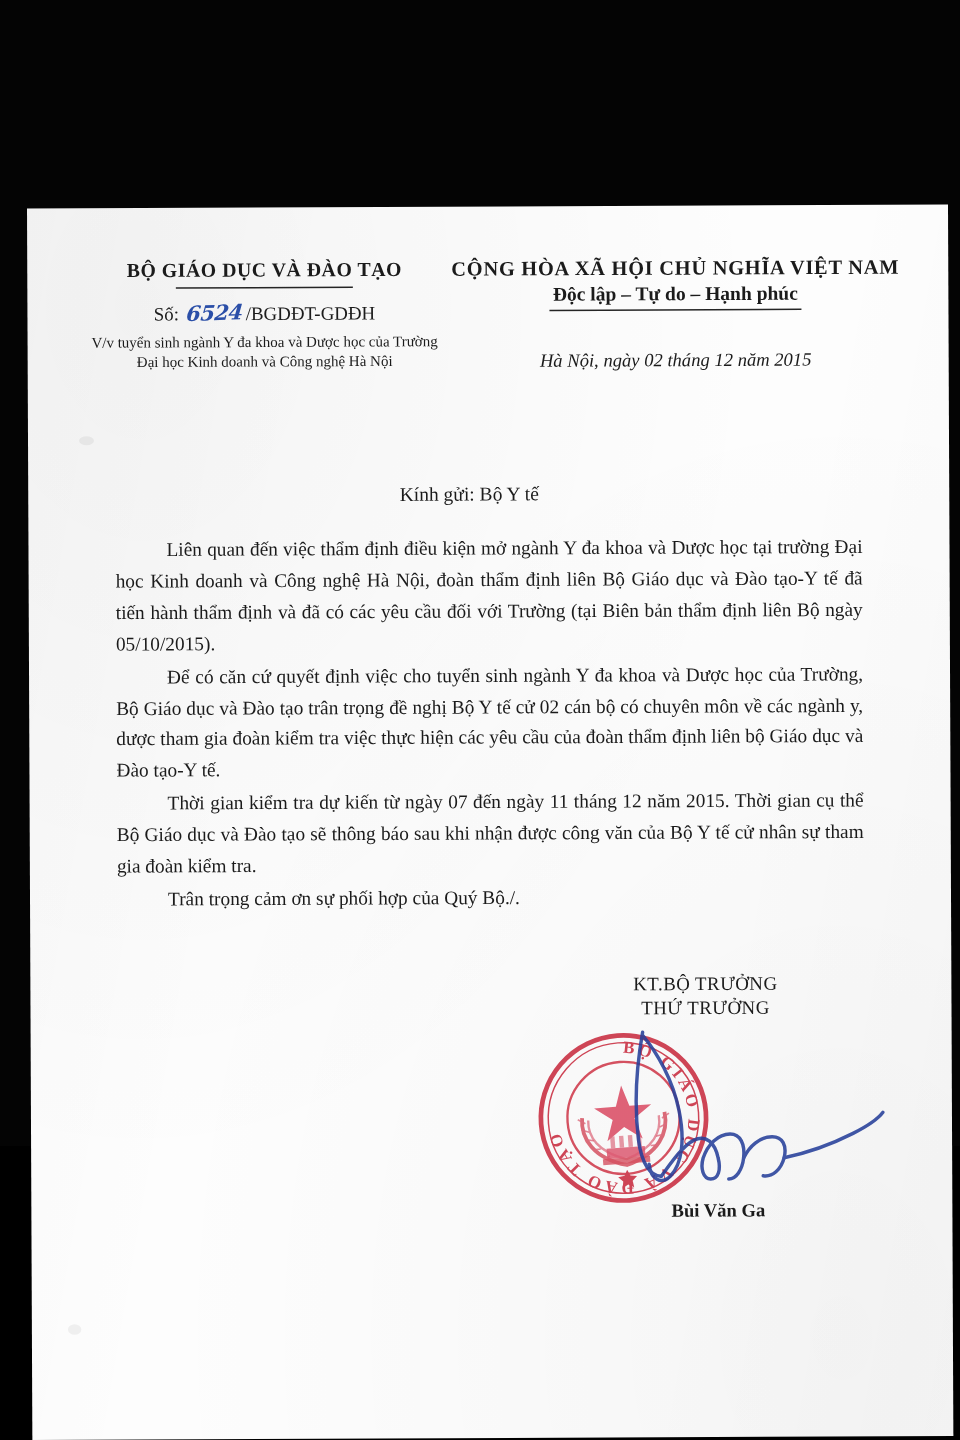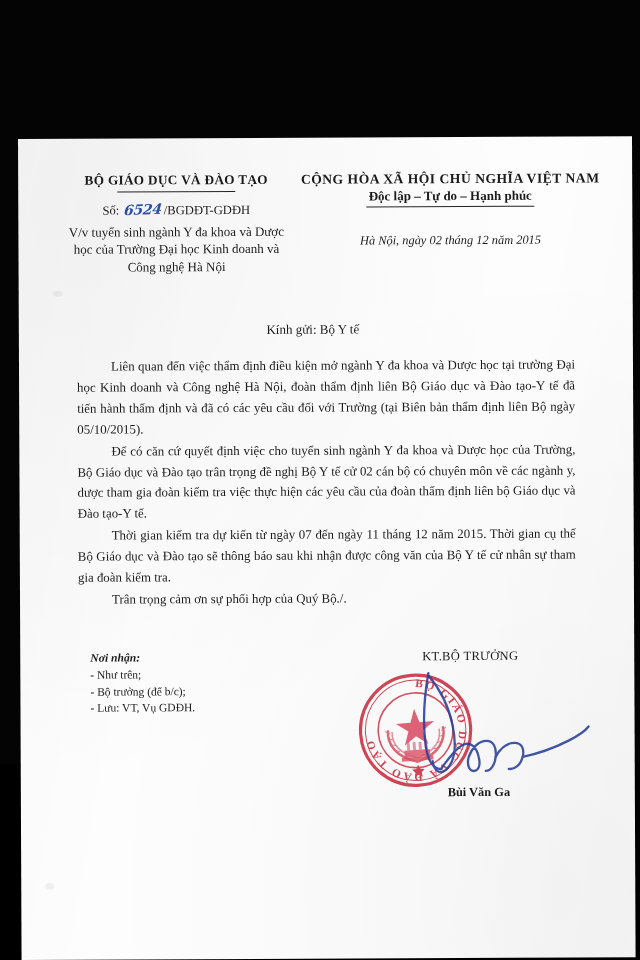--- a/index.html
+++ b/index.html
@@ -94,21 +94,21 @@
     font-family: "DejaVu Serif", serif;
     font-style: italic;
     font-weight: bold;
     font-size: 14px;
     letter-spacing: -0.4px;
     transform: skewX(-7deg) rotate(-2deg);
     display: inline-block;
     padding: 0 2px;
   }
   .subject {
-    font-size: 13px;
+    font-size: 10px;
     line-height: 1.34;
     margin-top: 5px;
     padding: 0 4px;
   }
   .nation-name {
     font-size: 13.6px;
     font-weight: bold;
     letter-spacing: 0.5px;
     white-space: nowrap;
   }
@@ -273,29 +273,24 @@
 
       <div class="body-text">
         <p>Liên quan đến việc thẩm định điều kiện mở ngành Y đa khoa và Dược học tại trường Đại học Kinh doanh và Công nghệ Hà Nội, đoàn thẩm định liên Bộ Giáo dục và Đào tạo-Y tế đã tiến hành thẩm định và đã có các yêu cầu đối với Trường (tại Biên bản thẩm định liên Bộ ngày 05/10/2015).</p>
         <p>Để có căn cứ quyết định việc cho tuyển sinh ngành Y đa khoa và Dược học của Trường, Bộ Giáo dục và Đào tạo trân trọng đề nghị Bộ Y tế cử 02 cán bộ có chuyên môn về các ngành y, dược tham gia đoàn kiểm tra việc thực hiện các yêu cầu của đoàn thẩm định liên bộ Giáo dục và Đào tạo-Y tế.</p>
         <p>Thời gian kiểm tra dự kiến từ ngày 07 đến ngày 11 tháng 12 năm 2015. Thời gian cụ thể Bộ Giáo dục và Đào tạo sẽ thông báo sau khi nhận được công văn của Bộ Y tế cử nhân sự tham gia đoàn kiểm tra.</p>
         <p>Trân trọng cảm ơn sự phối hợp của Quý Bộ./.</p>
       </div>
 
       <div class="footer">
 
-        <div class="recipients">
-          <div class="rcp-title">Nơi nhận:</div>
-          <div class="rcp-item">- Như trên;</div>
-          <div class="rcp-item">- Bộ trưởng (để b/c);</div>
-          <div class="rcp-item">- Lưu: VT, Vụ GDĐH.</div>
-        </div>
 
         <div class="signblock">
           <div class="sign-title">KT.BỘ TRƯỞNG</div>
+          <div class="sign-title">THỨ TRƯỞNG</div>
 
           <div class="sign-area">
 
             <svg class="seal" viewBox="0 0 120 120">
               <defs>
                 <path id="sealArc" d="M 60,60 m -44,0 a 44,44 0 1,1 88,0 a 44,44 0 1,1 -88,0"></path>
               </defs>
               <circle cx="60" cy="60" r="56" fill="none" stroke="#c8283c" stroke-width="3.2"></circle>
               <circle cx="60" cy="60" r="51" fill="none" stroke="#c8283c" stroke-width="1"></circle>
               <circle cx="60" cy="60" r="38" fill="none" stroke="#cf3648" stroke-width="1.6"></circle>

